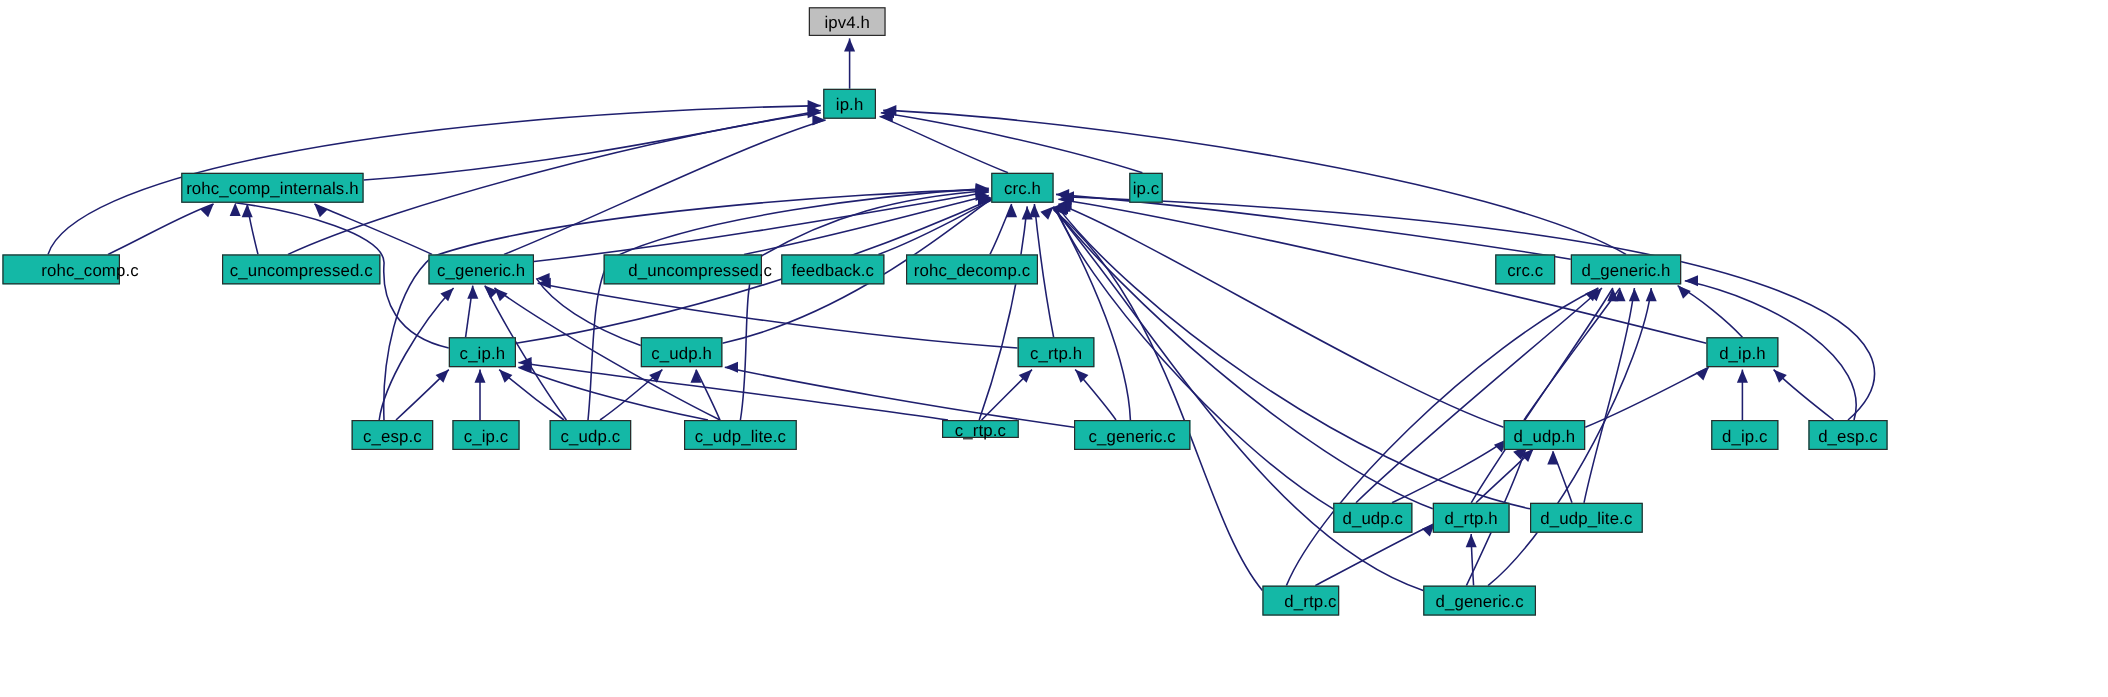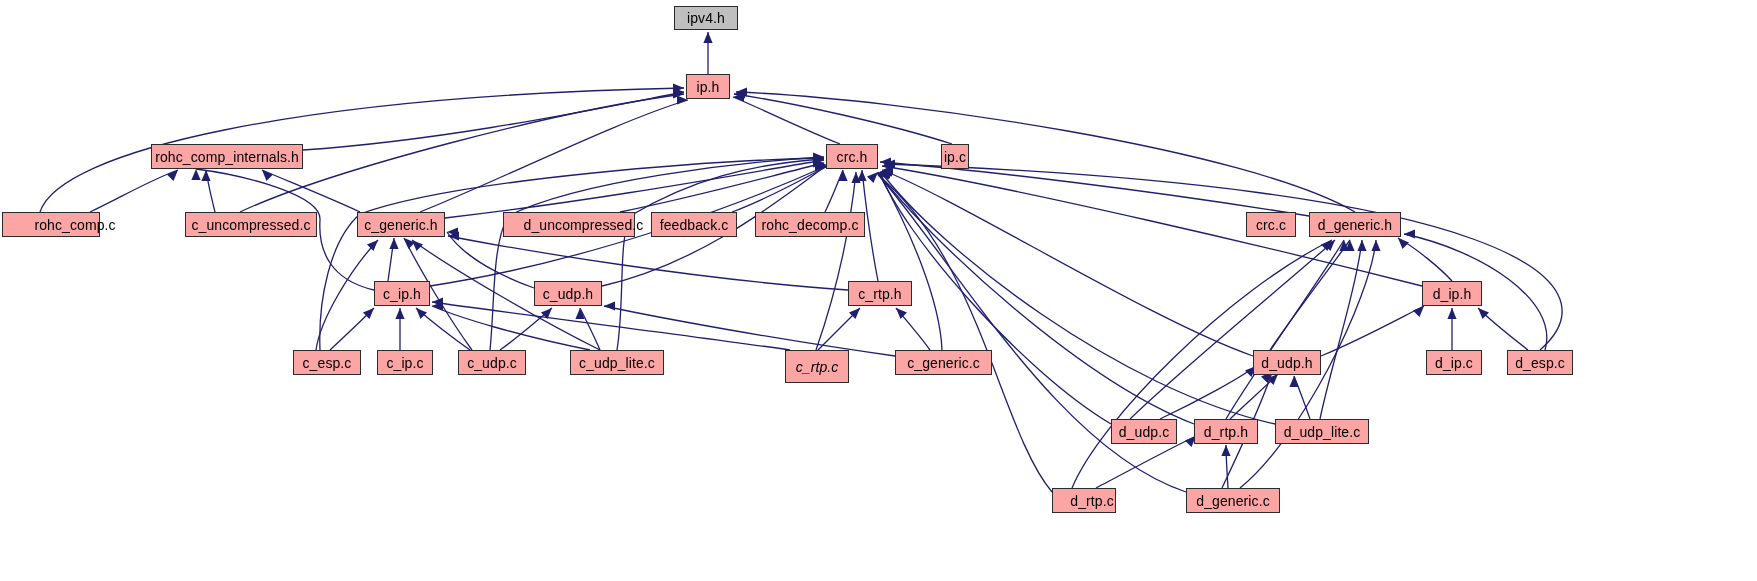--- a/index.html
+++ b/index.html
@@ -29,21 +29,21 @@
     stroke-width: 1.3px;
   }
   .arrow-head {
     fill: #1f1f6e;
     stroke: none;
   }
   .node-box {
     position: absolute;
     box-sizing: border-box;
     border: 1.2px solid #2b2b2b;
-    background: #fca5a5;
+    background: #14b8a6;
     color: #000000;
     font-size: 14px;
     line-height: 1;
     display: flex;
     align-items: center;
     justify-content: center;
     white-space: nowrap;
     letter-spacing: 0.1px;
   }
   .node-box.root {
@@ -252,21 +252,21 @@
       </div>
       <div class="node-box" style="left: 377px; top: 350px; width: 56px; height: 25px;">
         <span class="node-label">c_ip.c</span>
       </div>
       <div class="node-box" style="left: 458px; top: 350px; width: 68px; height: 25px;">
         <span class="node-label">c_udp.c</span>
       </div>
       <div class="node-box" style="left: 570px; top: 350px; width: 94px; height: 25px;">
         <span class="node-label">c_udp_lite.c</span>
       </div>
-      <div class="node-box" style="left: 785px; top: 350px; width: 64px; height: 33px; font-style: italic;">
+      <div class="node-box" style="left: 785px; top: 350px; width: 64px; height: 15px;">
         <span class="node-label">c_rtp.c</span>
       </div>
       <div class="node-box" style="left: 895px; top: 350px; width: 97px; height: 25px;">
         <span class="node-label">c_generic.c</span>
       </div>
       <div class="node-box" style="left: 1253px; top: 350px; width: 68px; height: 25px;">
         <span class="node-label">d_udp.h</span>
       </div>
       <div class="node-box" style="left: 1426px; top: 350px; width: 56px; height: 25px;">
         <span class="node-label">d_ip.c</span>

